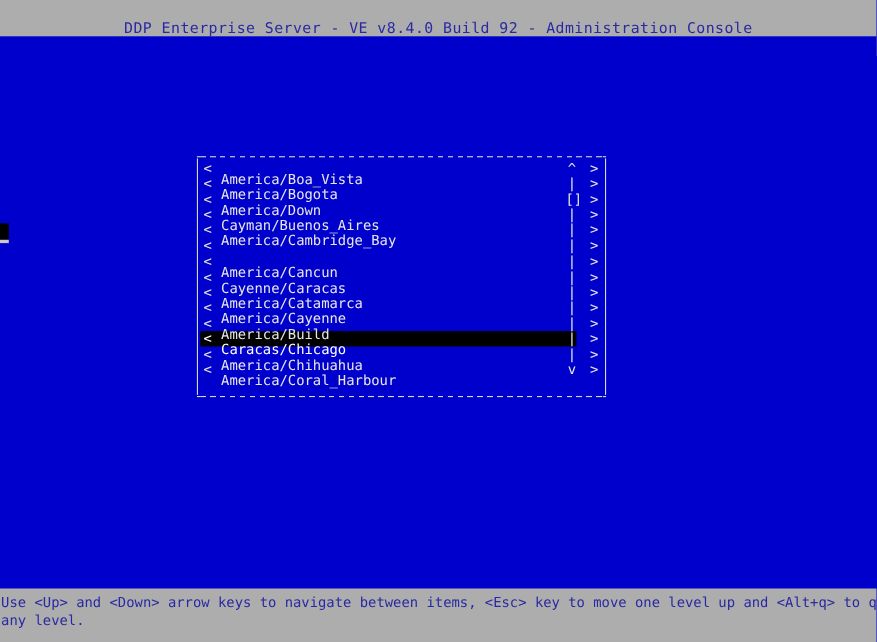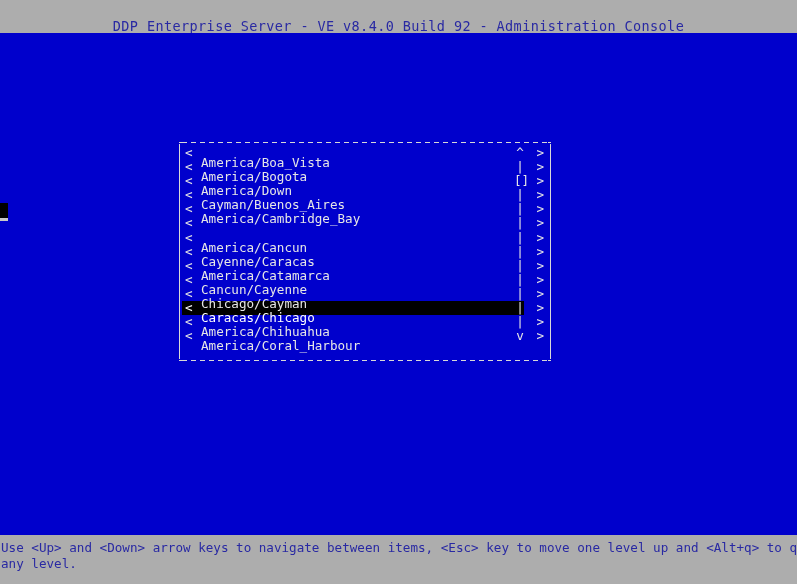--- a/index.html
+++ b/index.html
@@ -211,22 +211,22 @@
     <div id="menu-list">
         <div class="menu-row"><span class="marker-left">&lt;</span><span class="row-label">America/Boa_Vista</span><span class="scroll-glyph">^</span><span class="marker-right">&gt;</span></div>
         <div class="menu-row"><span class="marker-left">&lt;</span><span class="row-label">America/Bogota</span><span class="scroll-glyph">|</span><span class="marker-right">&gt;</span></div>
         <div class="menu-row"><span class="marker-left">&lt;</span><span class="row-label">America/Down</span><span class="scroll-glyph">[]</span><span class="marker-right">&gt;</span></div>
         <div class="menu-row"><span class="marker-left">&lt;</span><span class="row-label">Cayman/Buenos_Aires</span><span class="scroll-glyph">|</span><span class="marker-right">&gt;</span></div>
         <div class="menu-row"><span class="marker-left">&lt;</span><span class="row-label">America/Cambridge_Bay</span><span class="scroll-glyph">|</span><span class="marker-right">&gt;</span></div>
         <div class="menu-row"><span class="marker-left">&lt;</span><span class="scroll-glyph">|</span><span class="marker-right">&gt;</span></div>
         <div class="menu-row"><span class="marker-left">&lt;</span><span class="row-label">America/Cancun</span><span class="scroll-glyph">|</span><span class="marker-right">&gt;</span></div>
         <div class="menu-row"><span class="marker-left">&lt;</span><span class="row-label">Cayenne/Caracas</span><span class="scroll-glyph">|</span><span class="marker-right">&gt;</span></div>
         <div class="menu-row"><span class="marker-left">&lt;</span><span class="row-label">America/Catamarca</span><span class="scroll-glyph">|</span><span class="marker-right">&gt;</span></div>
-        <div class="menu-row"><span class="marker-left">&lt;</span><span class="row-label">Cancun/Cayenne</span><span class="scroll-glyph">|</span><span class="marker-right">&gt;</span></div>
-        <div class="menu-row"><span class="marker-left">&lt;</span><span class="row-label">Chicago/Cayman</span><span class="scroll-glyph">|</span><span class="marker-right">&gt;</span></div>
+        <div class="menu-row"><span class="marker-left">&lt;</span><span class="row-label">America/Cayenne</span><span class="scroll-glyph">|</span><span class="marker-right">&gt;</span></div>
+        <div class="menu-row"><span class="marker-left">&lt;</span><span class="row-label">America/Build</span><span class="scroll-glyph">|</span><span class="marker-right">&gt;</span></div>
         <div class="menu-row selected"><div class="row-hl"></div><span class="marker-left">&lt;</span><span class="row-label">Caracas/Chicago</span><span class="scroll-glyph">|</span><span class="marker-right">&gt;</span></div>
         <div class="menu-row"><span class="marker-left">&lt;</span><span class="row-label">America/Chihuahua</span><span class="scroll-glyph">|</span><span class="marker-right">&gt;</span></div>
         <div class="menu-row"><span class="marker-left">&lt;</span><span class="row-label">America/Coral_Harbour</span><span class="scroll-glyph">v</span><span class="marker-right">&gt;</span></div>
       </div>
   </div>
 
 </div>
 
 <div id="statusbar">
   <div class="status-line">Use &lt;Up&gt; and &lt;Down&gt; arrow keys to navigate between items, &lt;Esc&gt; key to move one level up and &lt;Alt+q&gt; to quit at</div>

